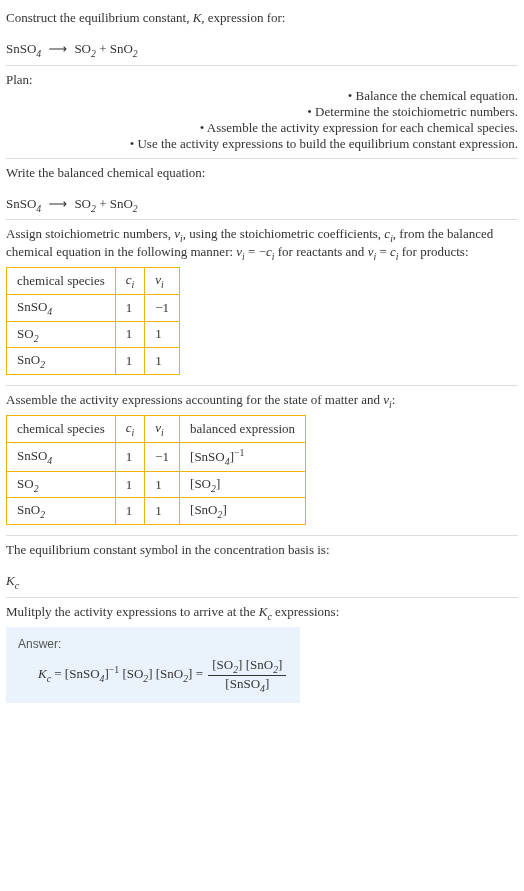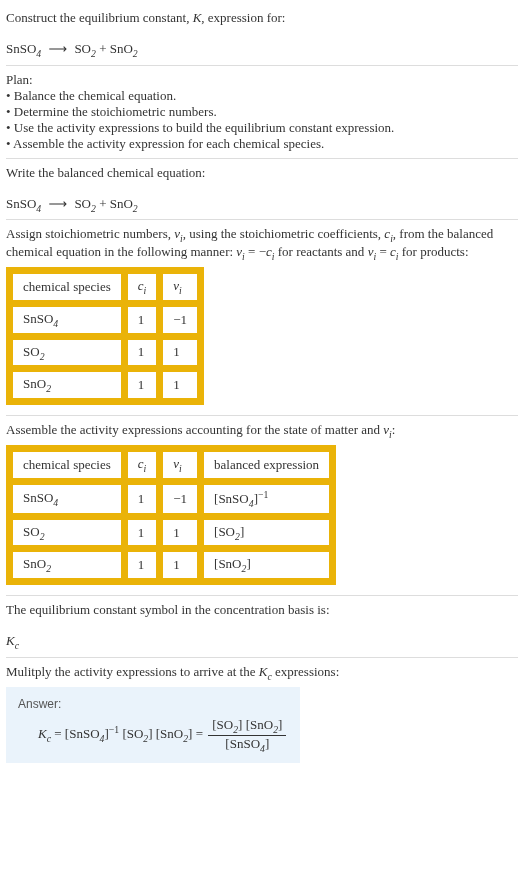--- a/index.html
+++ b/index.html
@@ -28,21 +28,21 @@
   .ital {
     font-style: italic;
     font-family: 'Times New Roman', serif;
   }
   table {
     border-collapse: collapse;
     margin-top: 6px;
     margin-bottom: 4px;
   }
   th, td {
-    border: 7px solid #eab308;
+    border: 1px solid #eab308;
     padding: 4px 10px;
     text-align: left;
     font-weight: normal;
     font-size: 13px;
   }
   th .ital, td .ital { font-style: italic; }
   .answer-box {
     background: #eaf3fb;
     border-radius: 0;
     padding: 10px 12px;
@@ -59,43 +59,43 @@
     display: inline-block;
     text-align: center;
     vertical-align: middle;
     margin: 0 2px;
   }
   .frac .num { display: block; border-bottom: 1px solid #333; padding: 0 4px; }
   .frac .den { display: block; padding: 0 4px; }
   .sup { font-size: 0.75em; vertical-align: super; }
   .arrow { display:inline-block; padding:0 4px; }
   .eqline { margin-top:15px; }
-  .plan-line { margin-left: 0; }
+  .plan-line { margin-left: 0; text-align: right; }
   .kc-line { padding-left: 20px; }
 </style>
 </head>
 <body>
 
 <div class="section">
   <div>
     <span>Construct the equilibrium constant, </span><span class="ital">K</span><span>, expression for:</span>
   </div>
   <div class="eqline">
     <span><span>SnSO</span><span class="sub">4</span></span>
     <span class="arrow">⟶</span>
     <span><span>SO</span><span class="sub">2</span></span><span> + </span><span><span>SnO</span><span class="sub">2</span></span>
   </div>
 </div>
 
 <div class="section">
   <div>Plan:</div>
   <div class="plan-line">• Balance the chemical equation.</div>
   <div class="plan-line">• Determine the stoichiometric numbers.</div>
+  <div class="plan-line">• Assemble the activity expression for each chemical species.</div>
   <div class="plan-line">• Use the activity expressions to build the equilibrium constant expression.</div>
-  <div class="plan-line">• Assemble the activity expression for each chemical species.</div>
 </div>
 
 <div class="section">
   <div>Write the balanced chemical equation:</div>
   <div class="eqline">
     <span><span>SnSO</span><span class="sub">4</span></span>
     <span class="arrow">⟶</span>
     <span><span>SO</span><span class="sub">2</span></span><span> + </span><span><span>SnO</span><span class="sub">2</span></span>
   </div>
 </div>

